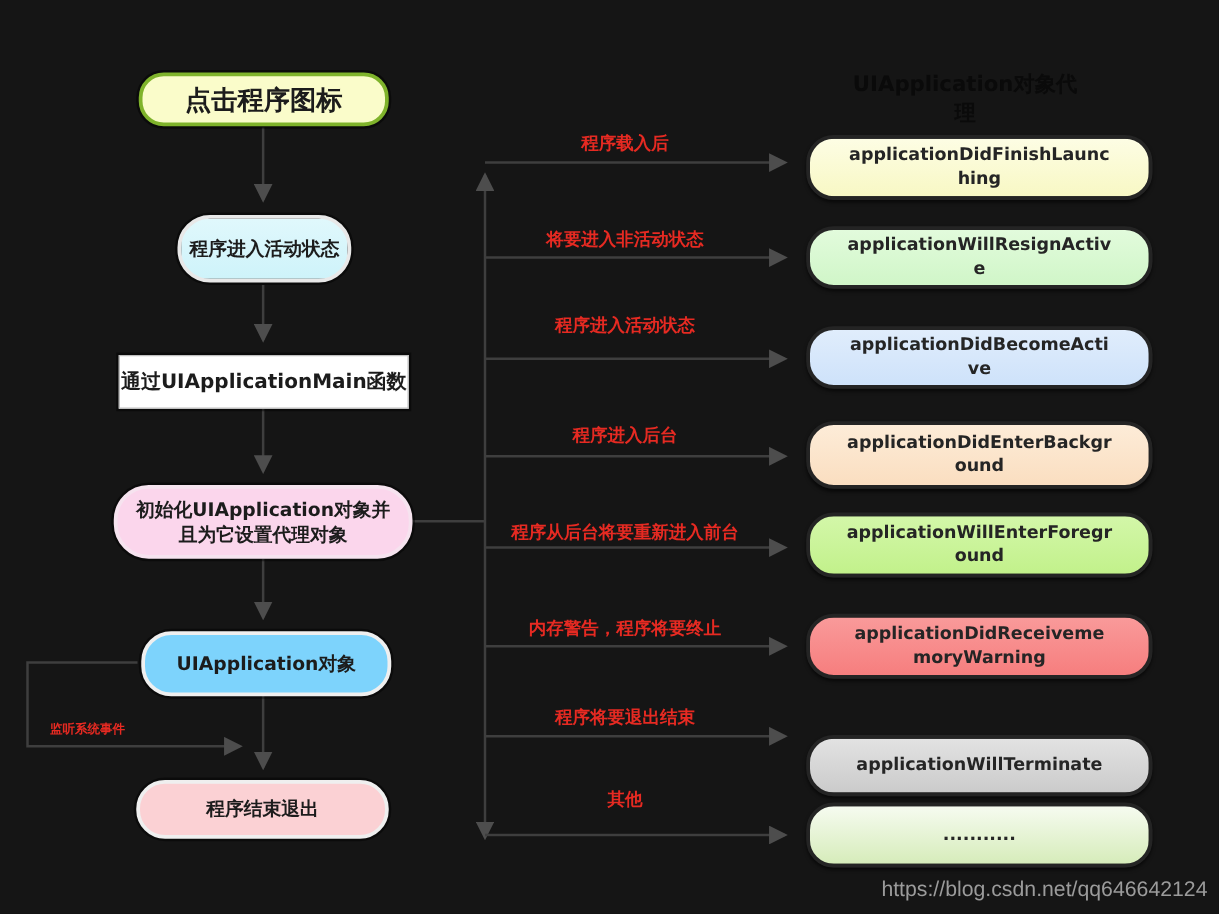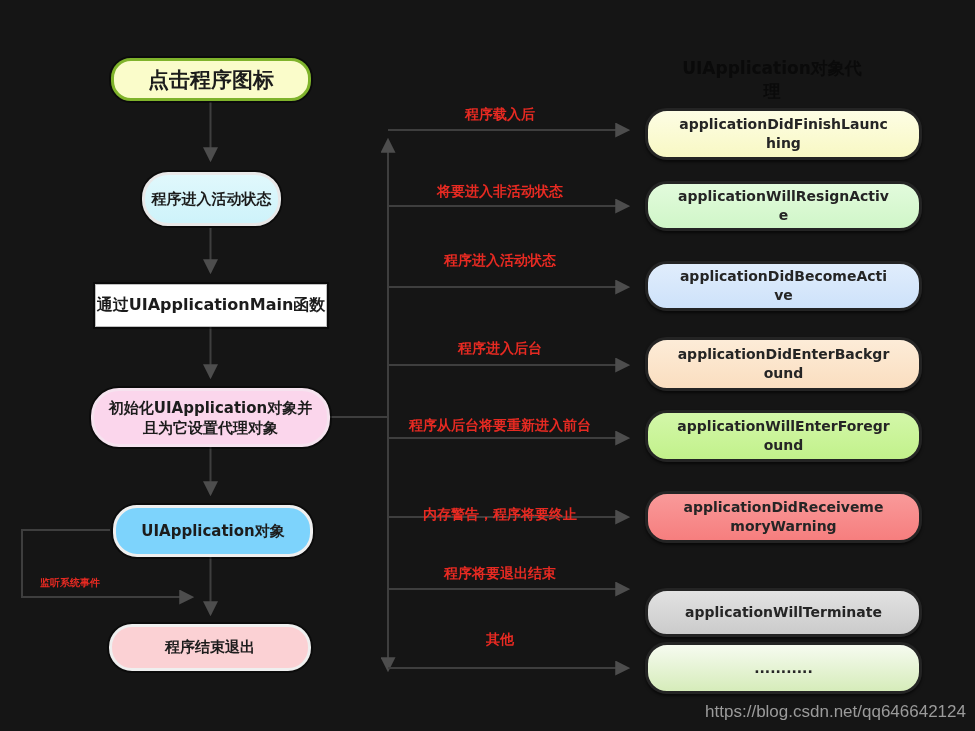--- a/index.html
+++ b/index.html
@@ -38,21 +38,21 @@
   .col-title{
     position:absolute;left:677px;top:57px;width:190px;z-index:2;text-align:center;
     font-weight:bold;font-size:17px;line-height:23px;color:#0a0a0a;
   }
   
   .tlabel{
     position:absolute;left:350px;width:300px;z-index:2;text-align:center;
     font-weight:bold;font-size:14px;color:#e62a22;
   }
   .t1{top:106px;} .t2{top:183px;} .t3{top:252px;} .t4{top:340px;}
-  .t5{top:417px;} .t6{top:494px;margin-top:12px;} .t7{top:565px;} .t8{top:631px;}
+  .t5{top:417px;} .t6{top:494px;} .t7{top:565px;} .t8{top:631px;}
   .loop-label{
     position:absolute;left:40px;top:576px;z-index:2;
     font-weight:bold;font-size:10px;color:#e62a22;
   }
   .watermark{
     position:absolute;right:9px;top:702px;z-index:2;
     font-family:"Liberation Sans",sans-serif;font-size:17px;color:#9b9b9b;font-weight:normal;
   }
 </style>
 </head>

